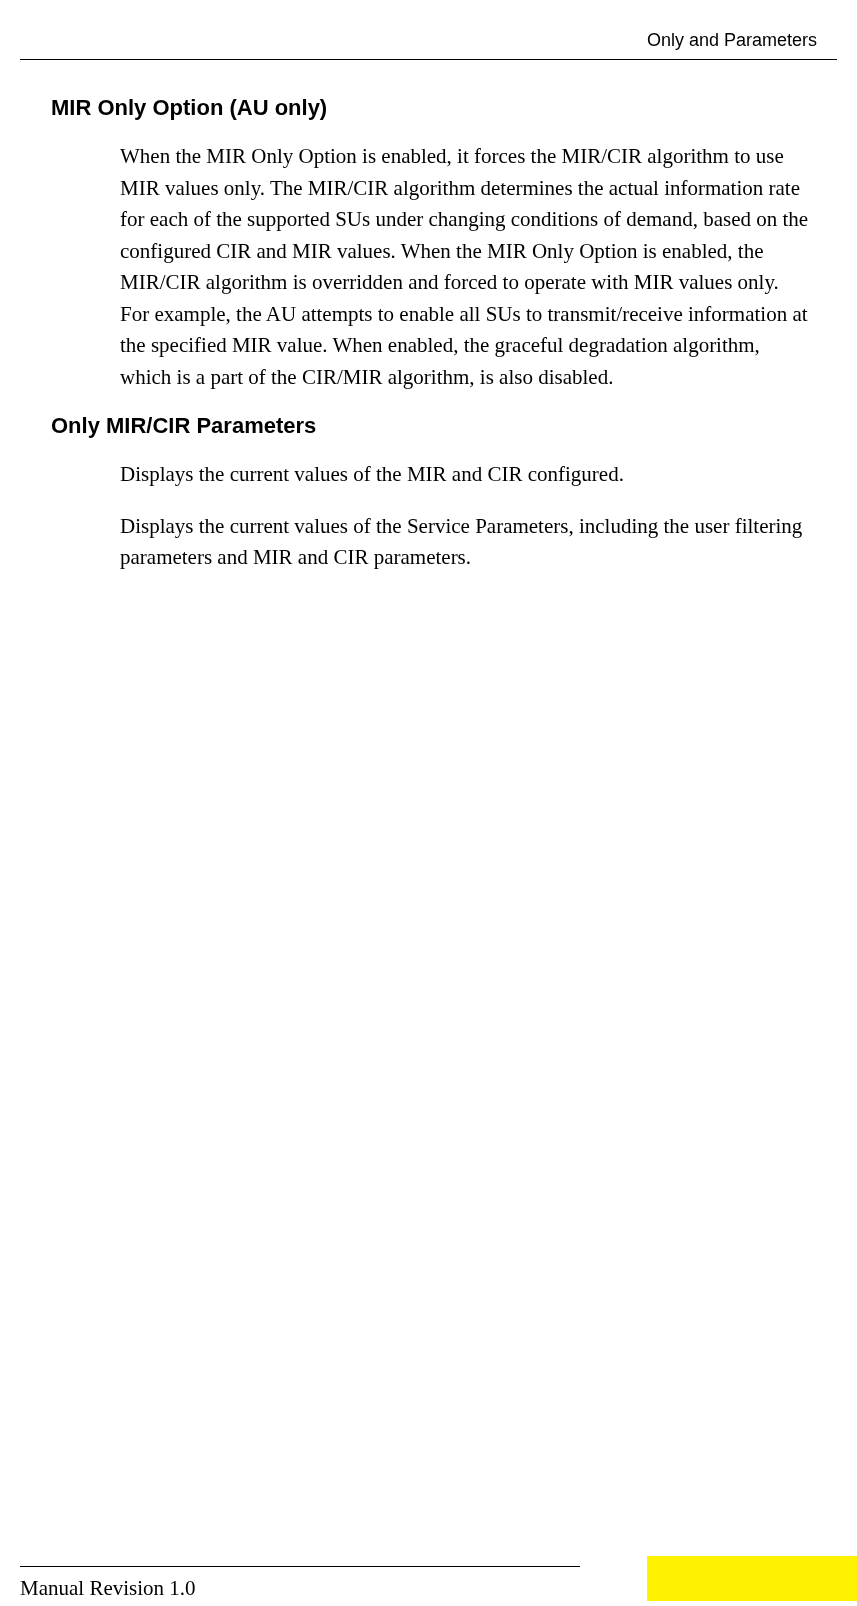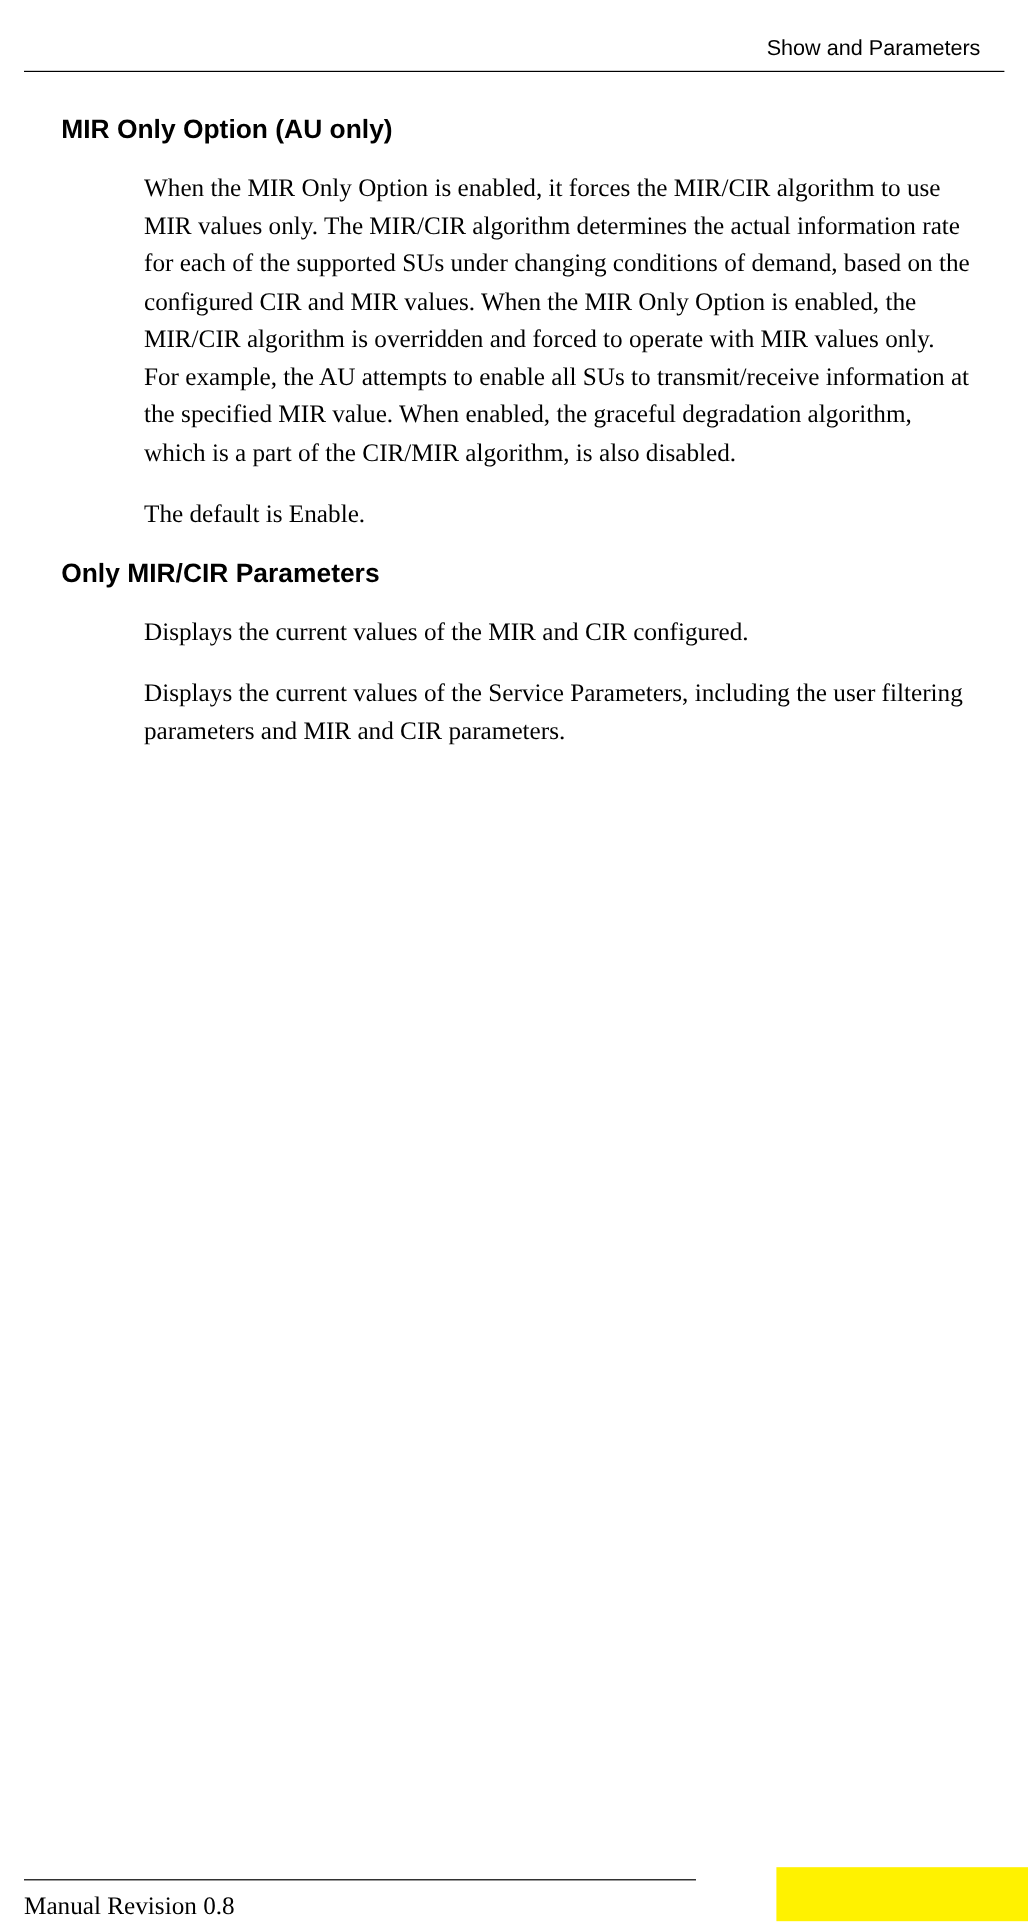--- a/index.html
+++ b/index.html
@@ -75,33 +75,32 @@
       width: 210px;
       height: 45px;
       background: #fff200;
     }
   </style>
 </head>
 <body>
 
 <div class="page">
   <div class="header">
-    <span>Show and Parameters</span>
+    <span>Only and Parameters</span>
   </div>
 
   <div class="content">
     <div class="section-heading">MIR Only Option (AU only)</div>
     <div class="body-text">When the MIR Only Option is enabled, it forces the MIR/CIR algorithm to use MIR values only. The MIR/CIR algorithm determines the actual information rate for each of the supported SUs under changing conditions of demand, based on the configured CIR and MIR values. When the MIR Only Option is enabled, the MIR/CIR algorithm is overridden and forced to operate with MIR values only. For example, the AU attempts to enable all SUs to transmit/receive information at the specified MIR value. When enabled, the graceful degradation algorithm, which is a part of the CIR/MIR algorithm, is also disabled.</div>
-    <div class="body-text">The default is Enable.</div>
 
     <div class="section-heading">Only MIR/CIR Parameters</div>
     <div class="body-text">Displays the current values of the MIR and CIR configured.</div>
 
     <div class="body-text">Displays the current values of the Service Parameters, including the user filtering parameters and MIR and CIR parameters.</div>
   </div>
 
   <div class="footer">
     <div class="footer-line"></div>
-    <div class="footer-left">Manual Revision 0.8</div>
+    <div class="footer-left">Manual Revision 1.0</div>
     <div class="yellow-block"></div>
 
   </div>
 </div>
 
 </body></html>

